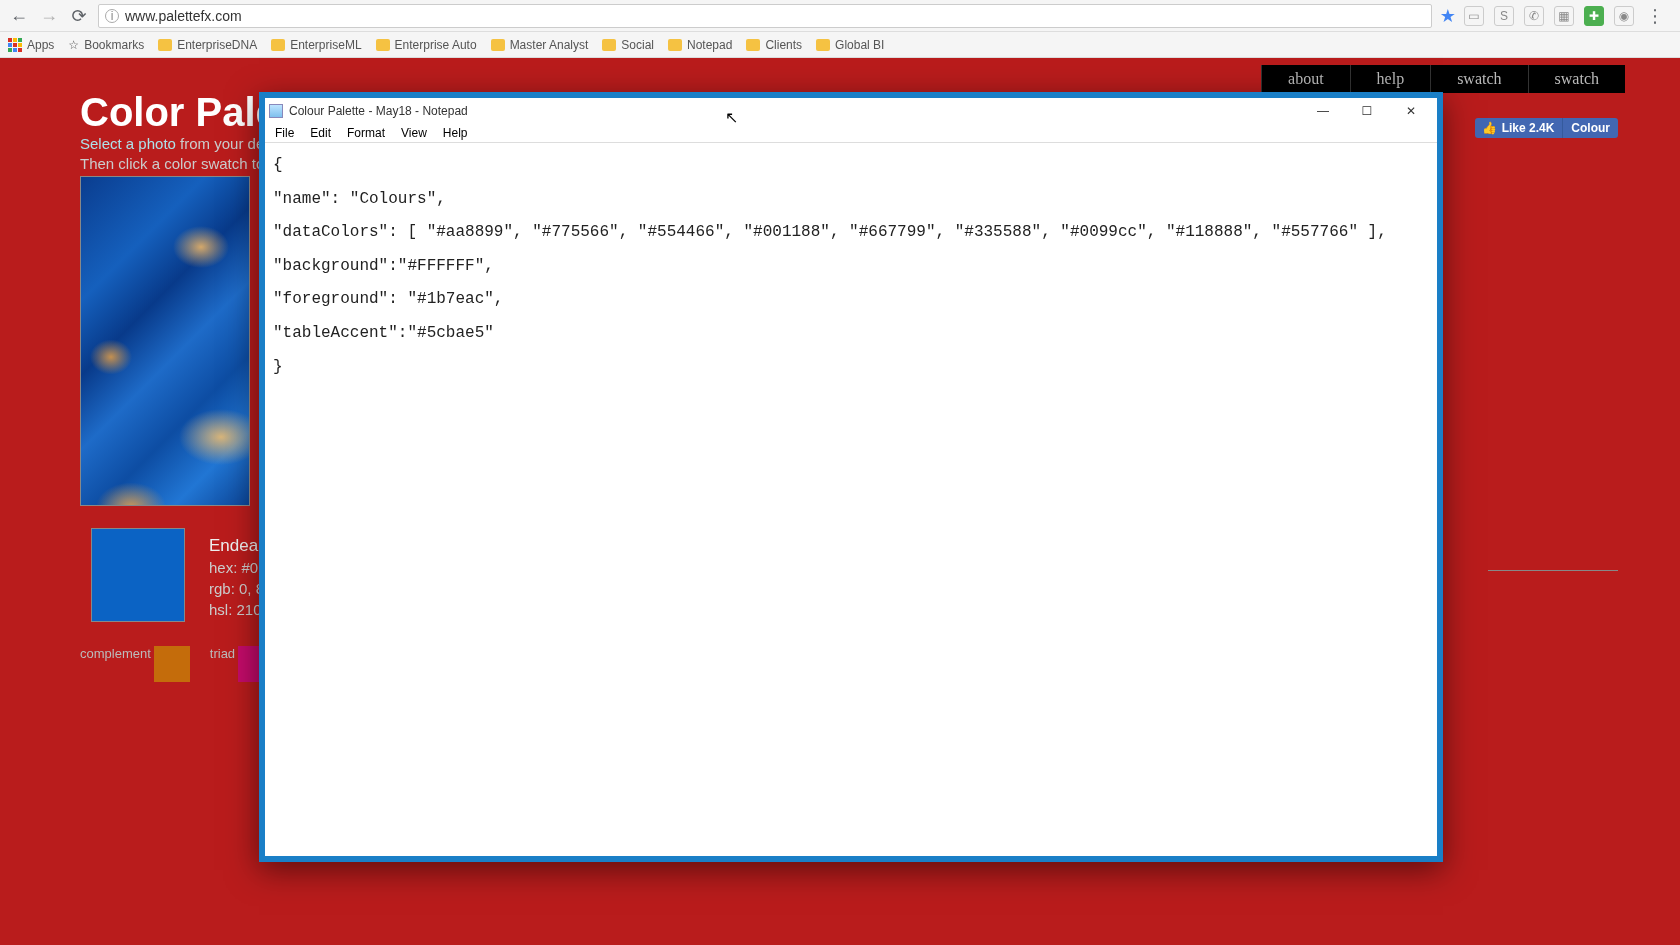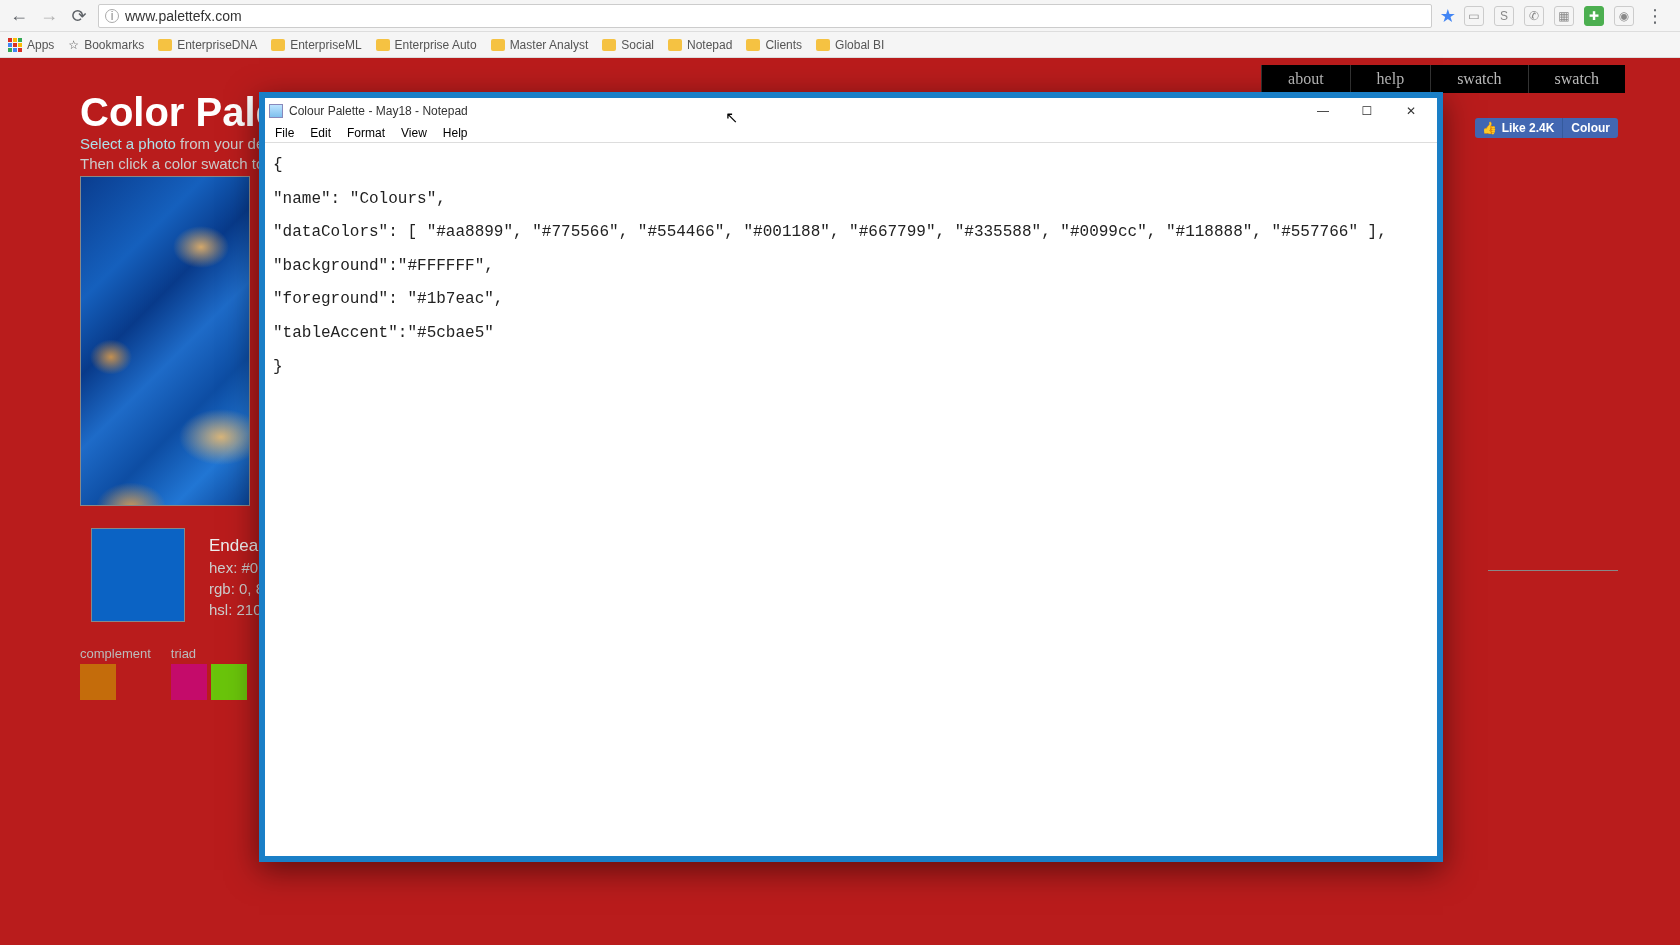--- a/index.html
+++ b/index.html
@@ -153,21 +153,21 @@
   .swatch-info { color:#ccc;font-size:15px;line-height:1.4;padding-top:4px;}
   .swatch-info .name{color:#eee;font-size:17px;}
 
   .harmony {
     position:absolute;
     top: 588px;
     left: 80px;
     display:flex;
     gap:20px;
   }
-  .h-col { display:flex;flex-direction:column;gap:3px;}
+  .h-col { display:flex;flex-direction:row;gap:3px;}
   .h-label{color:#bbb;font-size:13px;}
   .h-row{display:flex;gap:4px;}
   .h-sw{width:36px;height:36px;}
 
   
   .fb-widget{
     position:absolute;
     top: 60px;
     right: 62px;
     display:flex;

